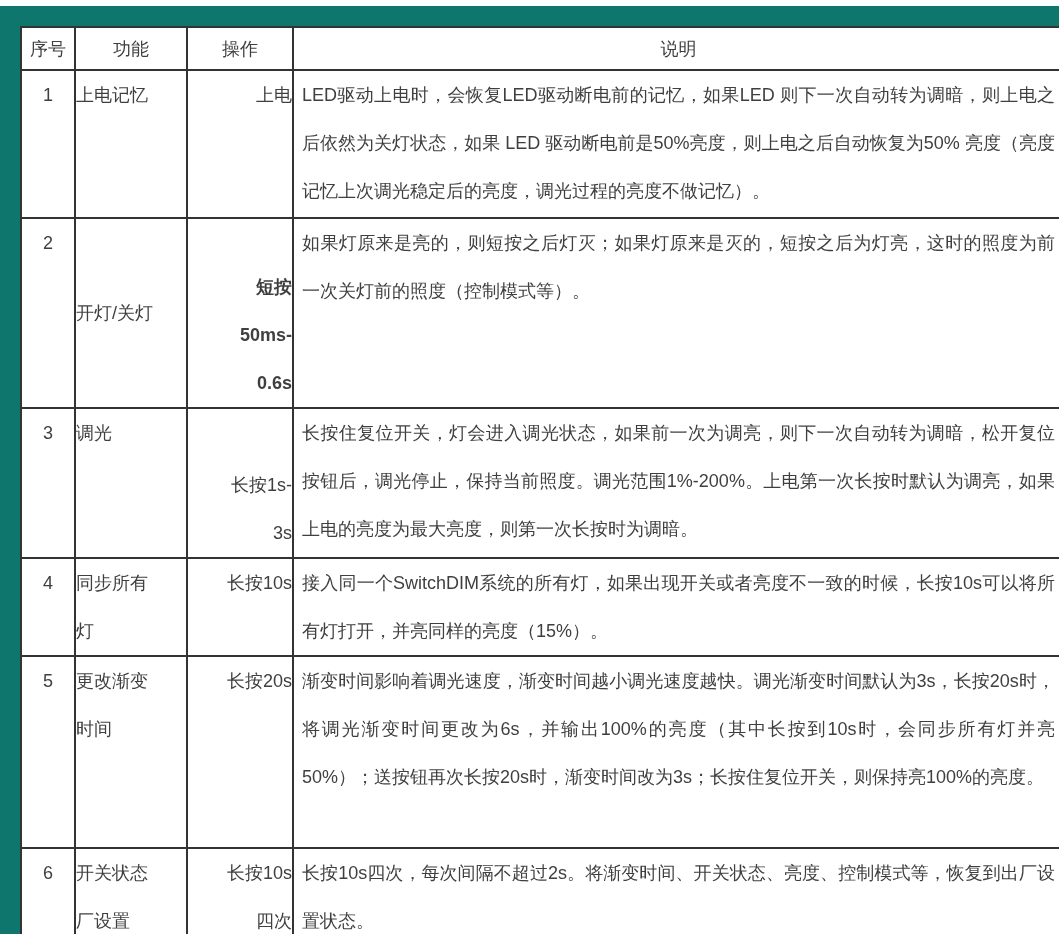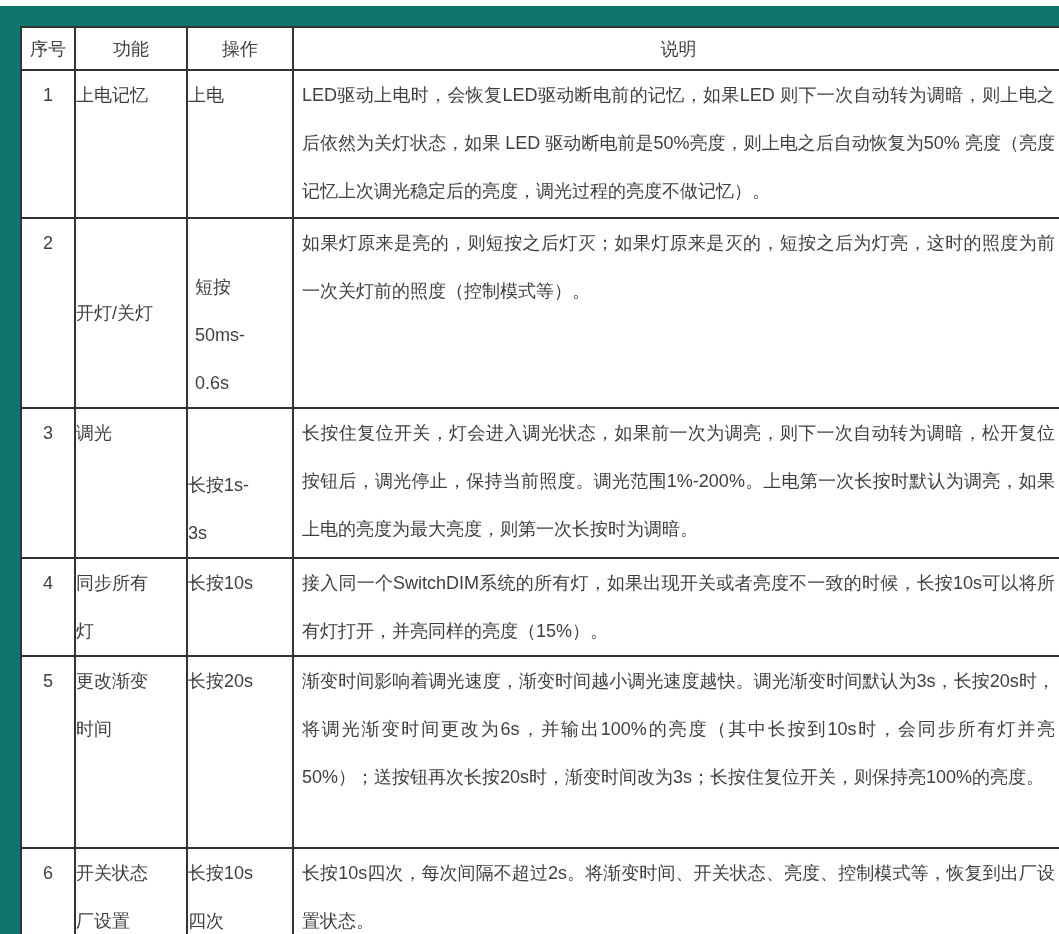--- a/index.html
+++ b/index.html
@@ -40,29 +40,29 @@
     vertical-align: middle;
     line-height: 22px;
   }
   
   .func-table td {
     vertical-align: top;
     line-height: 48px;
   }
   td.c-no   { text-align: center; }
   td.c-func { text-align: left; }
-  td.c-op   { text-align: left; }
+  td.c-op   { text-align: right; }
   td.c-desc {
     text-align: justify;
     padding: 0 8px;
   }
   .pre      { white-space: pre-line; }
   .v-mid    { vertical-align: middle !important; }
   .v-bottom { vertical-align: bottom !important; }
-  .h-left   { text-align: center; padding-left: 7px !important; }
+  .h-left   { text-align: center; padding-left: 7px !important; font-weight: bold; }
 </style>
 </head>
 <body>
 
 <div class="page">
   <table class="func-table">
     <colgroup>
       <col style="width:54px">
       <col style="width:112px">
       <col style="width:106px">

